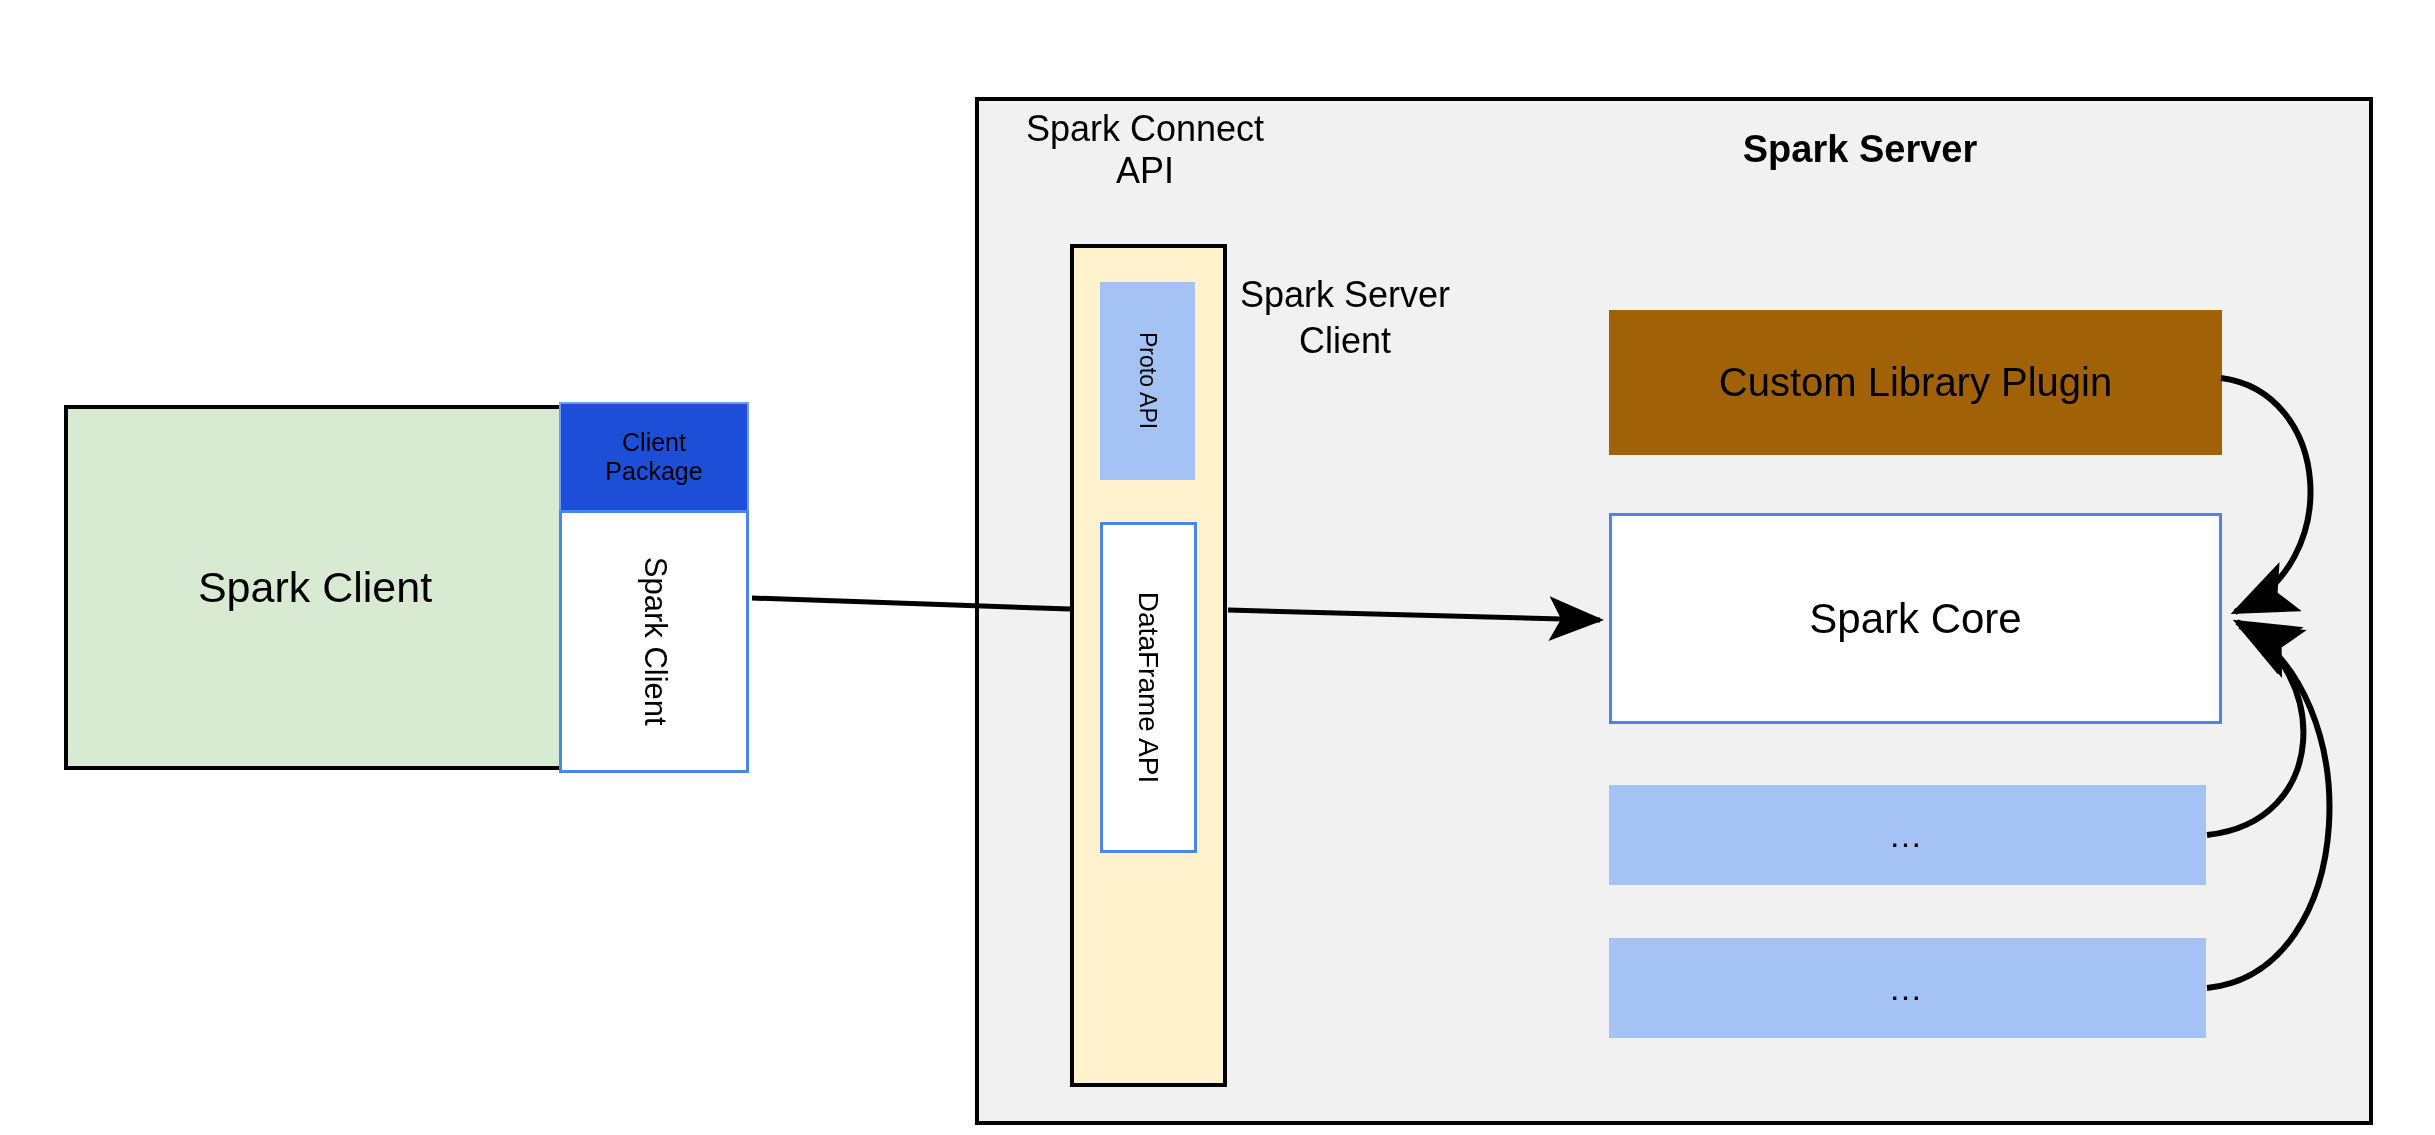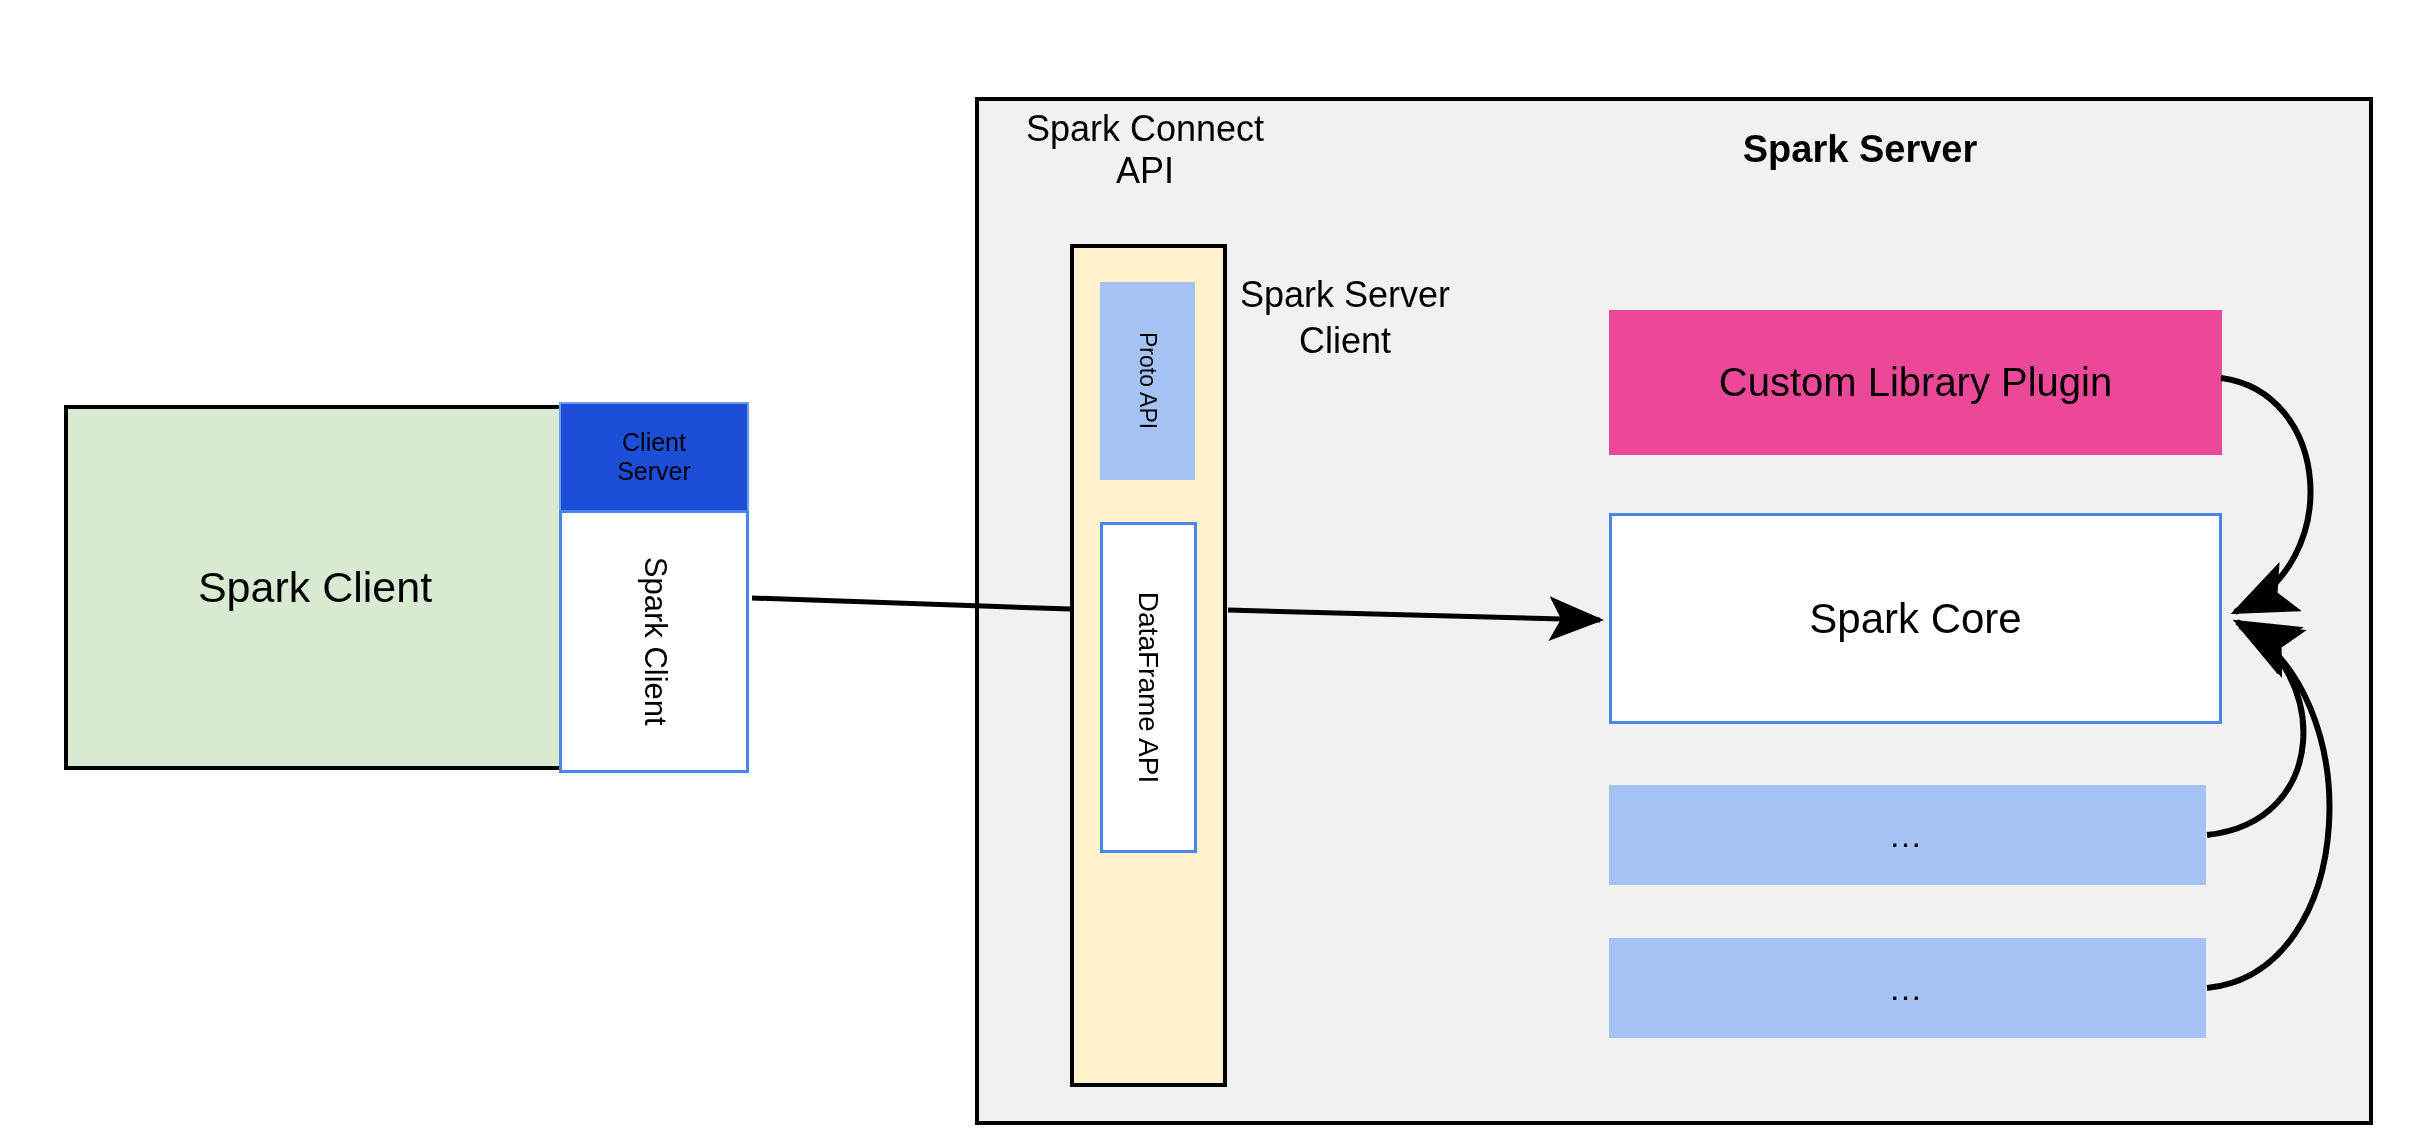--- a/index.html
+++ b/index.html
@@ -154,21 +154,21 @@
     transform: rotate(90deg);
     white-space: nowrap;
   }
 
   
   #custom-library-plugin {
     left: 1609px;
     top: 278px;
     width: 613px;
     height: 145px;
-    background: #ec4899;
+    background: #a16207;
     font-size: 40px;
     z-index: 3;
   }
 
   #spark-core {
     left: 1609px;
     top: 481px;
     width: 613px;
     height: 211px;
     background: #ffffff;
@@ -262,21 +262,21 @@
 
   <div class="box" id="client-app">
     <div class="label">
       <div>Spark Client</div>
     </div>
   </div>
 
   <div class="box" id="client-package">
     <div>
       <div>Client</div>
-      <div>Server</div>
+      <div>Package</div>
     </div>
   </div>
 
   <div class="box" id="spark-client">
     <span class="vlabel">Spark Client</span>
   </div>
 
   <svg id="connectors" viewBox="0 0 2435 1135">
     <defs>
       <marker id="arrowhead" markerWidth="11" markerHeight="9" refX="10.2" refY="4.5" orient="auto" markerUnits="strokeWidth">

